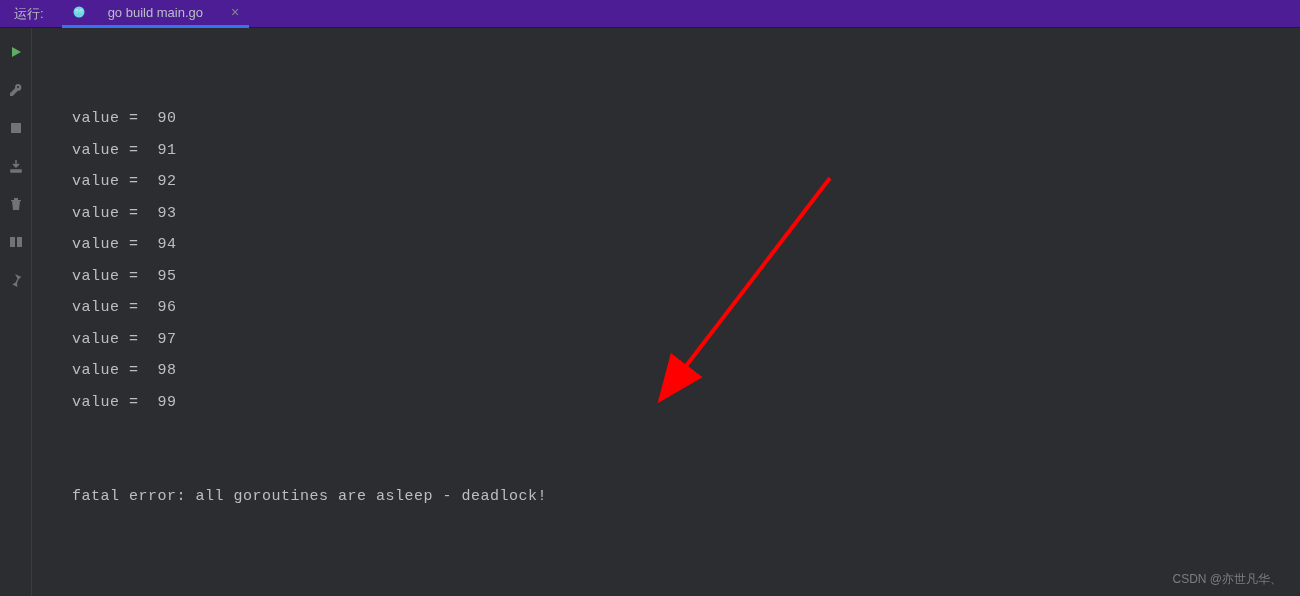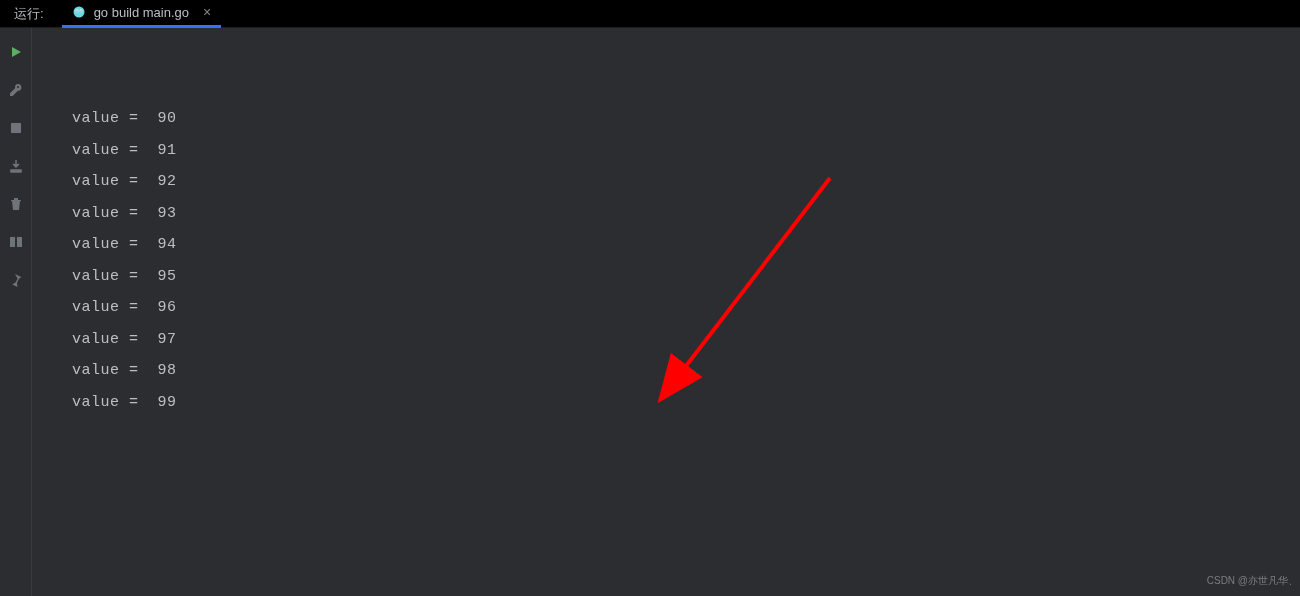--- a/index.html
+++ b/index.html
@@ -7,39 +7,39 @@
       width: 1300px;
       height: 596px;
       background: #2b2d30;
       font-family: Consolas, Monaco, 'Courier New', monospace;
       color: #bcbec4;
       overflow: hidden;
       position: relative;
     }
     .header {
       height: 28px;
-      background: #000000;
+      background: #4c1d95;
       border-bottom: 1px solid #1e1f22;
       display: flex;
       align-items: center;
     }
     .run-label {
       color: #bcbec4;
       font-size: 13px;
       padding-left: 14px;
       padding-right: 18px;
       font-family: -apple-system, "Segoe UI", sans-serif;
     }
     .tab {
       display: flex;
       align-items: center;
       height: 28px;
       padding: 0 10px;
       border-bottom: 3px solid #3574f0;
-      gap: 8px;
+      gap: 22px;
       color: #bcbec4;
       font-size: 13px;
       font-family: -apple-system, "Segoe UI", sans-serif;
     }
     .go-icon {
       width: 14px;
       height: 14px;
       display: inline-flex;
       align-items: center;
       justify-content: center;
@@ -79,23 +79,23 @@
       font-size: 15px;
       line-height: 2.1;
       letter-spacing: 0.5px;
       white-space: pre;
       overflow: hidden;
     }
     .console .line { display: block; margin-left: 30px; }
     .watermark {
       position: absolute;
       bottom: 8px;
-      right: 2px;
+      right: 18px;
       color: #7a7d82;
-      font-size: 10px;
+      font-size: 12px;
       font-family: -apple-system, "Segoe UI", sans-serif;
     }
     .arrow-overlay {
       position: absolute;
       left: 0; top: 0;
       pointer-events: none;
     }
   </style>
 </head>
 <body>
@@ -152,20 +152,21 @@
     </div>
     <div class="tool-icon">
       <svg width="14" height="14" viewBox="0 0 14 14">
           <path d="M8 1l5 5-3 1-3 3-1 4-2-2-3 3 3-3-2-2 4-1 3-3z" fill="#6f737a" transform="rotate(-20 7 7)"></path>
         </svg>
     </div>
   </div>
 
   <div class="console">
     <div id="value-lines"><span class="line">value =  90</span><span class="line">value =  91</span><span class="line">value =  92</span><span class="line">value =  93</span><span class="line">value =  94</span><span class="line">value =  95</span><span class="line">value =  96</span><span class="line">value =  97</span><span class="line">value =  98</span><span class="line">value =  99</span></div>
+    <span class="line">fatal error: all goroutines are asleep - deadlock!</span>
     <span class="line">&nbsp;</span>
     
     
     
     
     
   </div>
 </div>
 
 <div class="watermark">CSDN @亦世凡华、</div>

